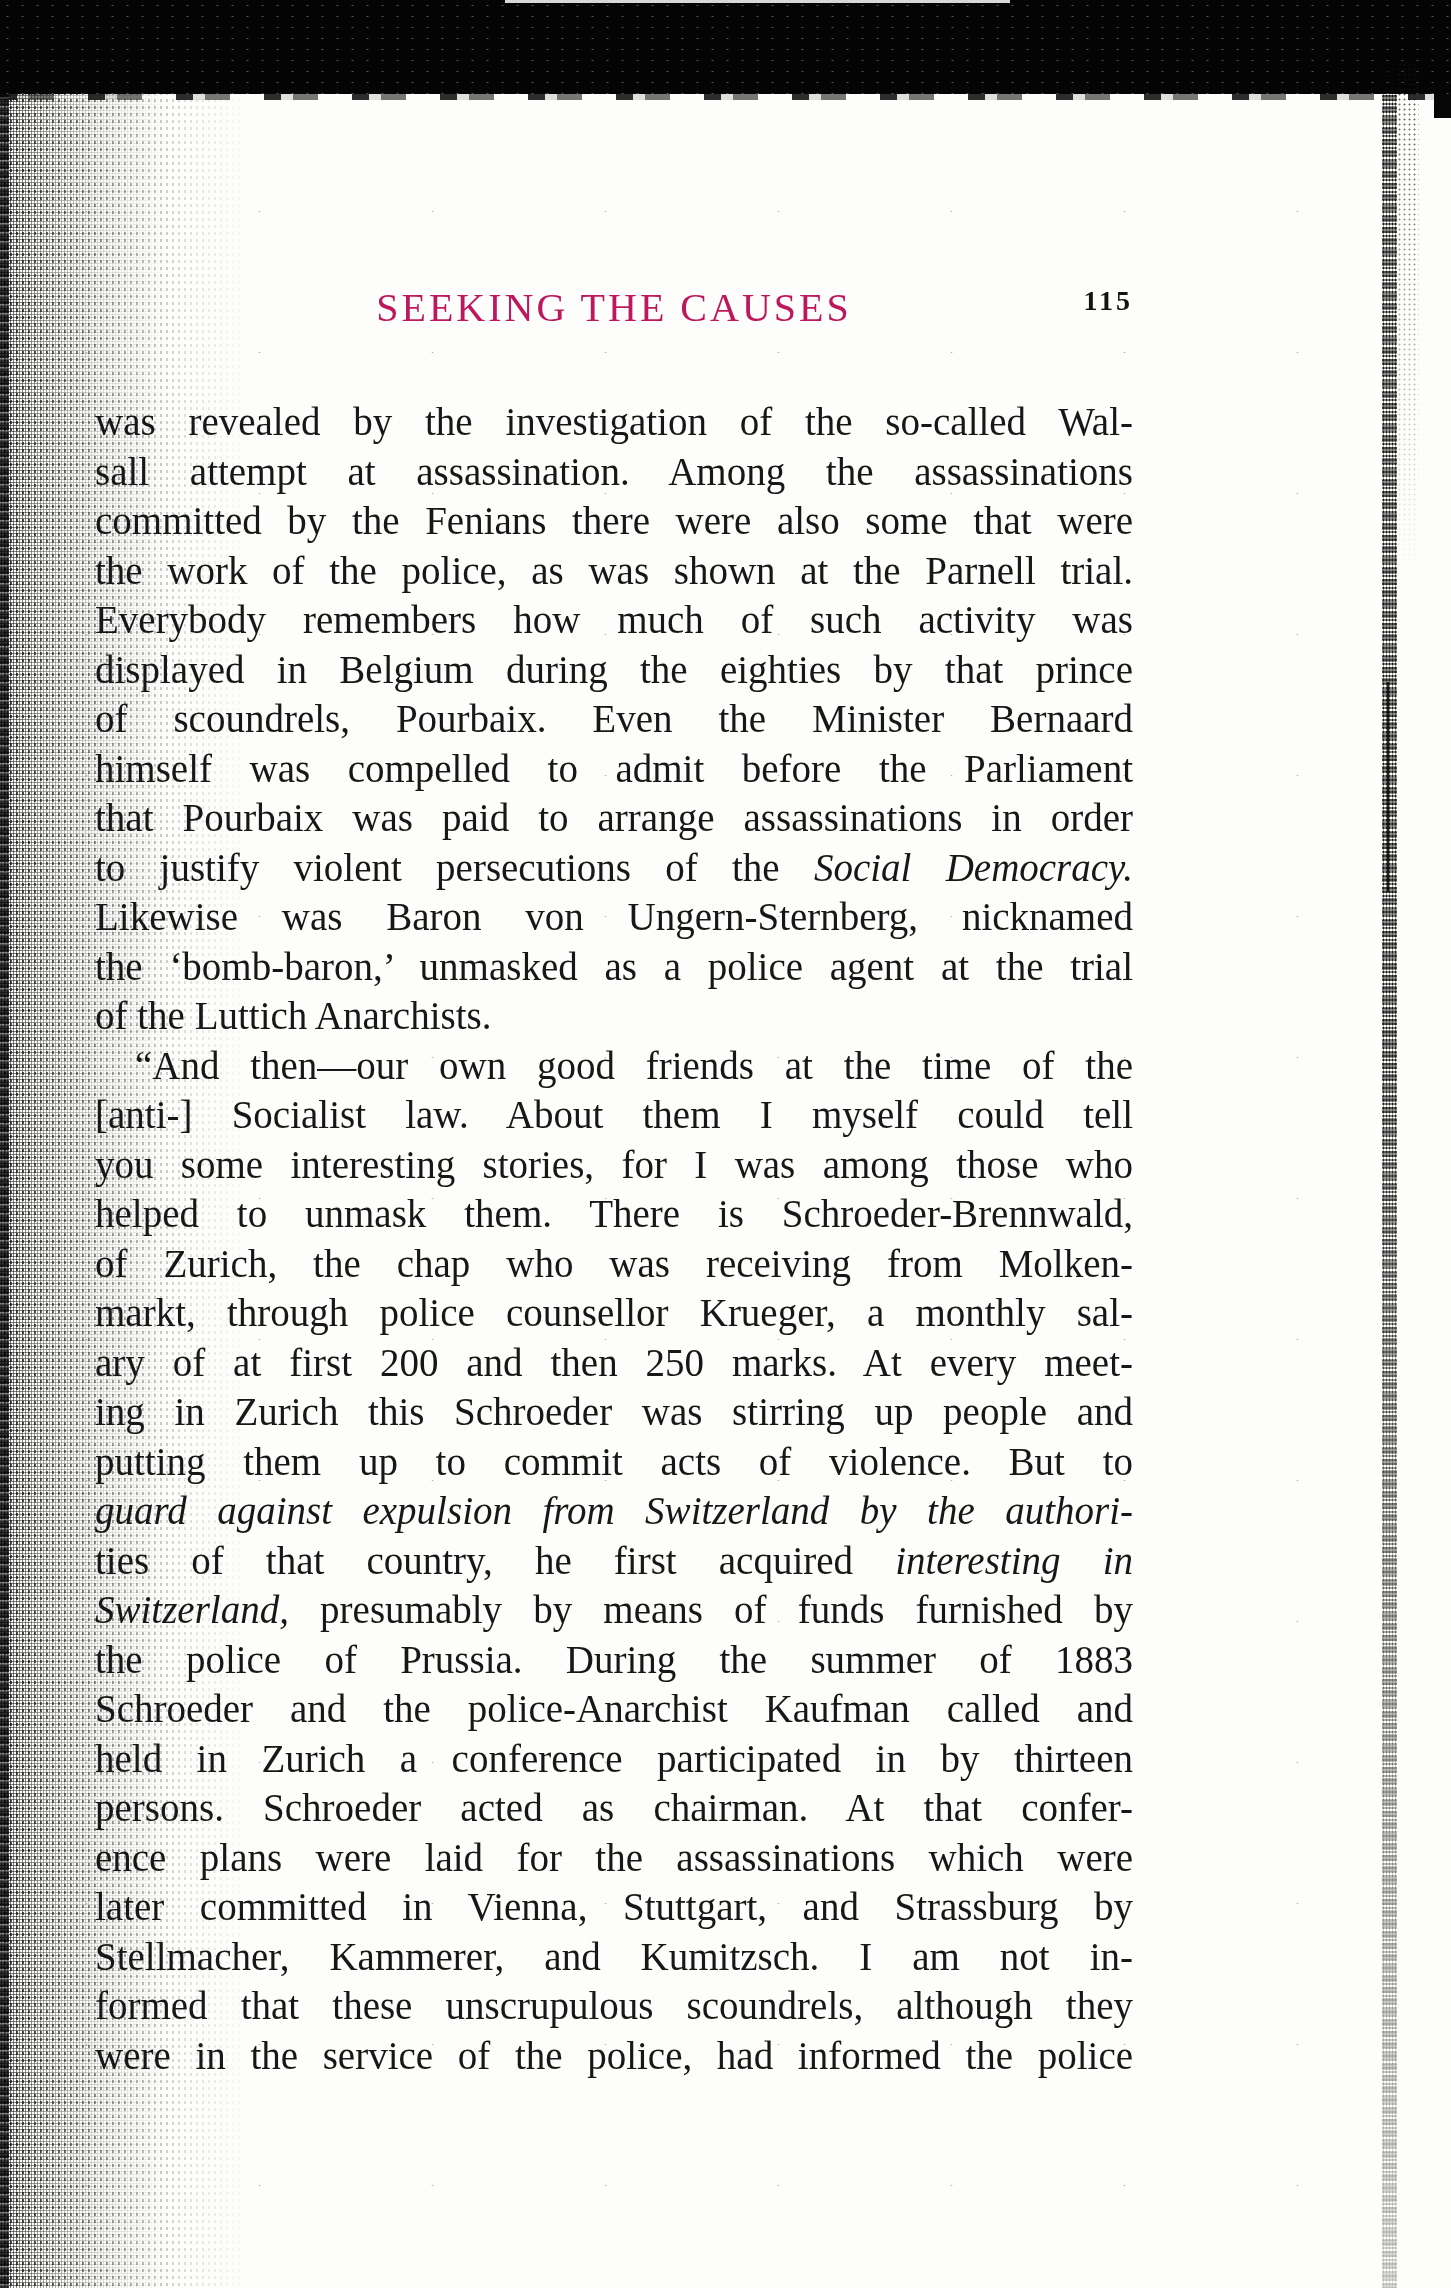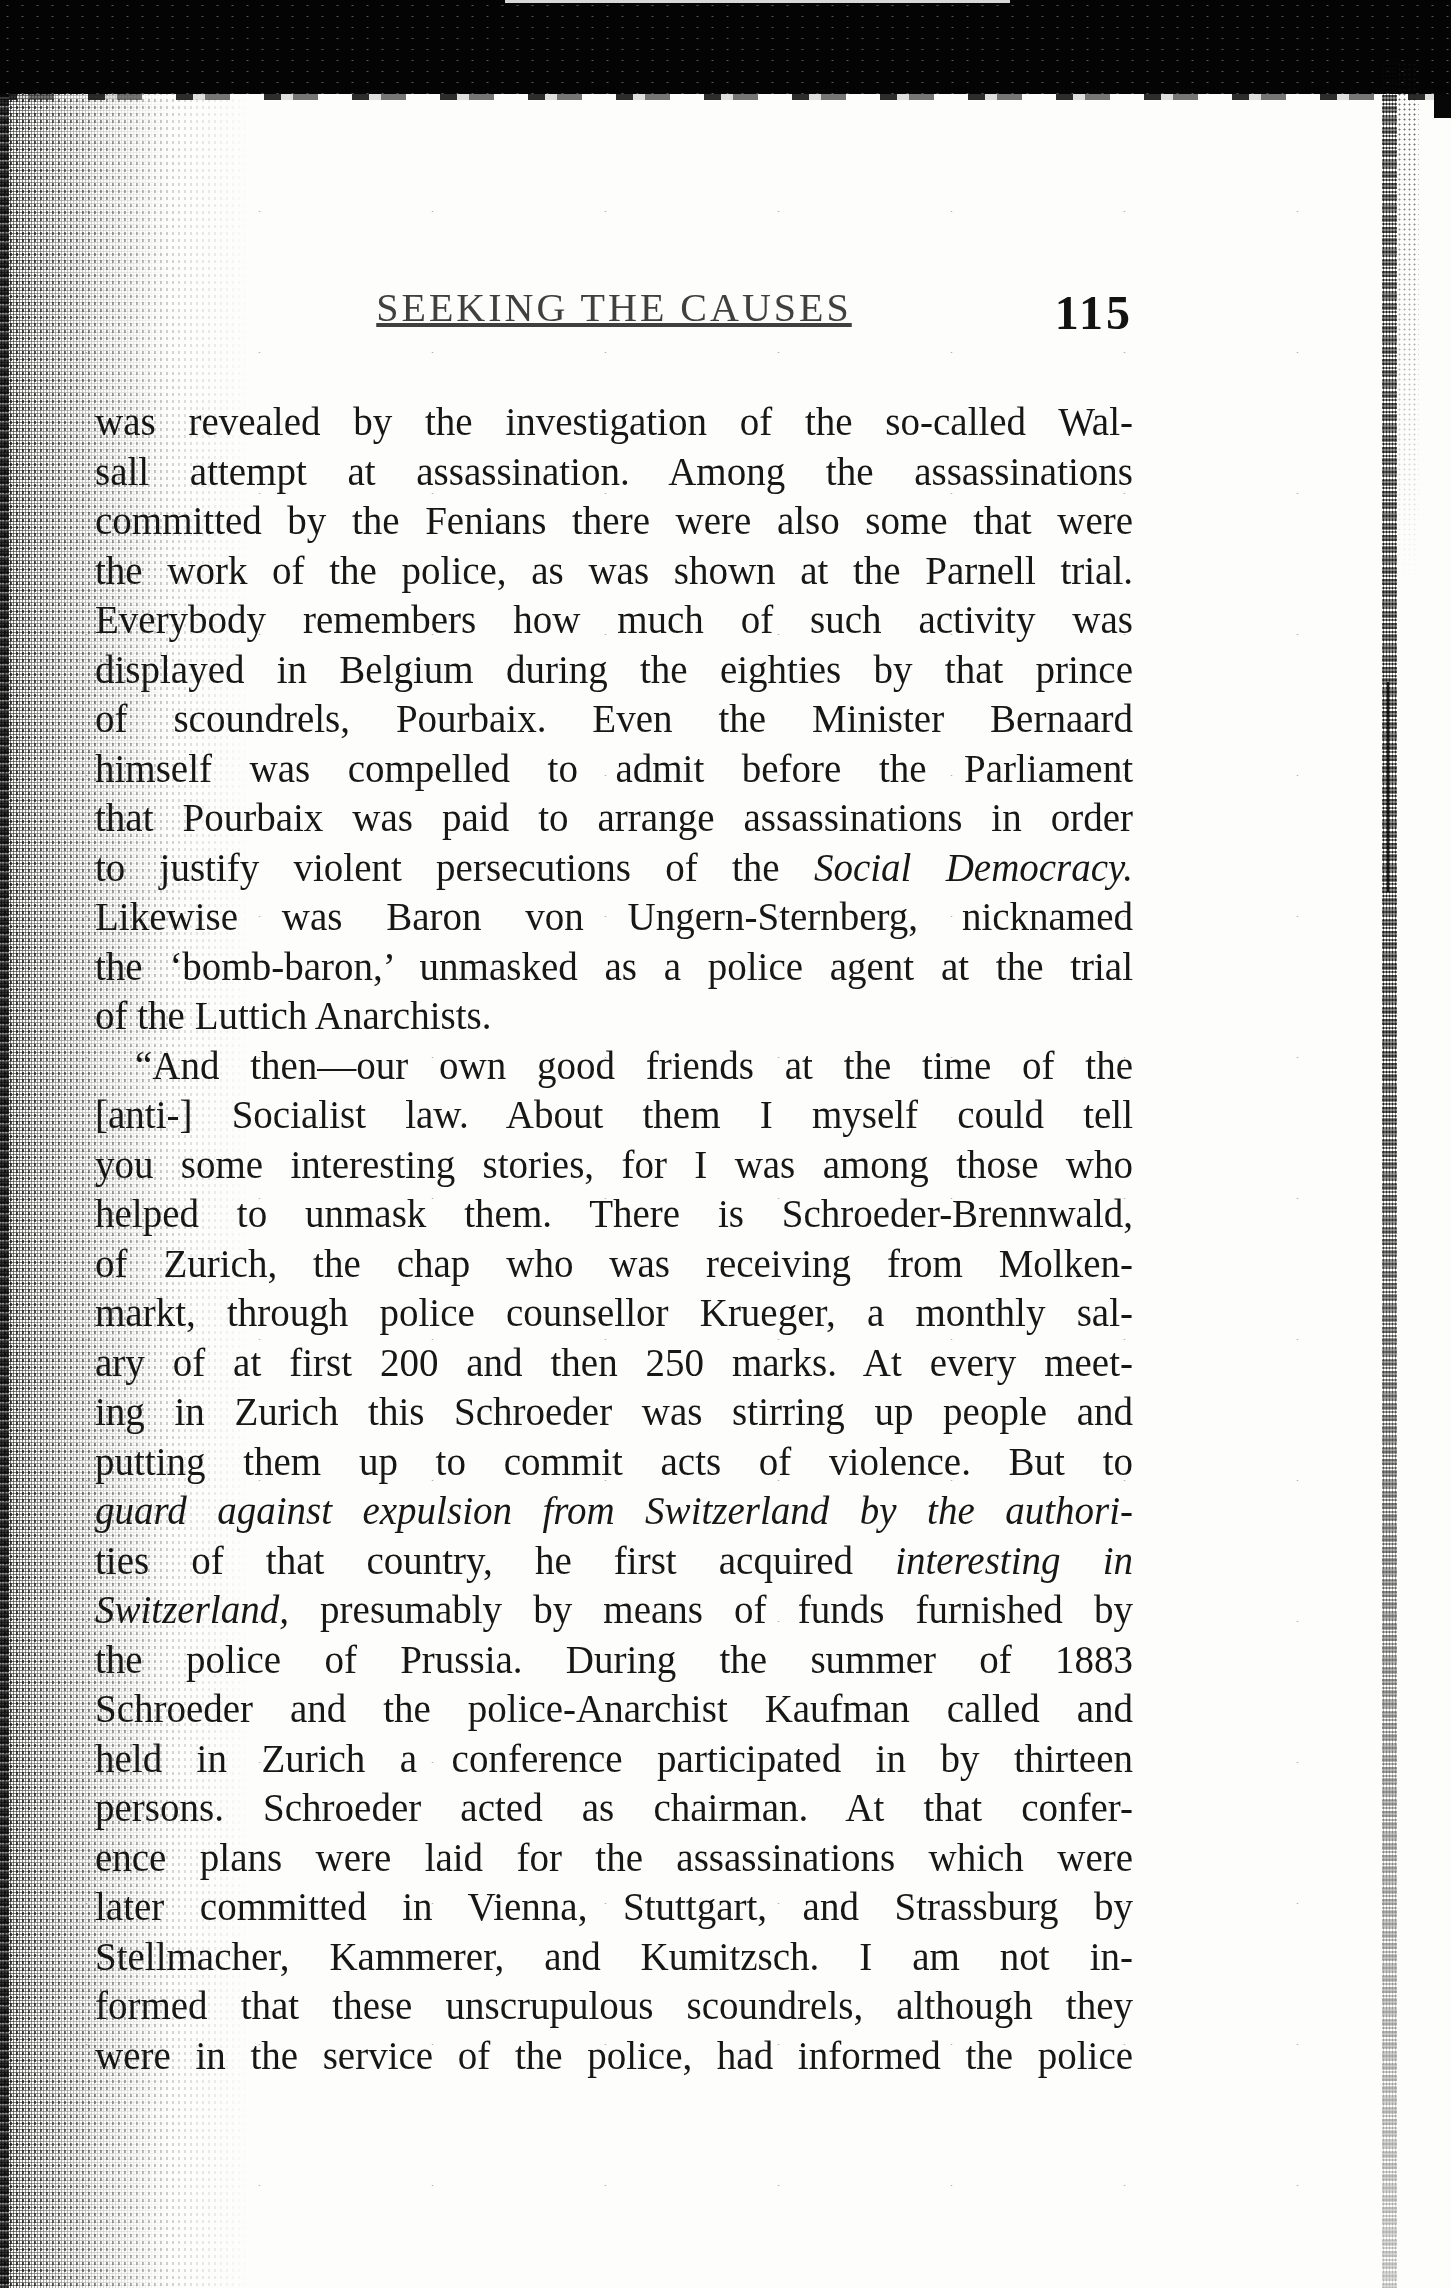--- a/index.html
+++ b/index.html
@@ -71,25 +71,25 @@
     background-image: radial-gradient(rgba(20,20,20,.8) 0.8px, transparent 1.2px);
     background-size:5px 5px;
     -webkit-mask-image: linear-gradient(to bottom, rgba(0,0,0,.85), transparent);
     mask-image: linear-gradient(to bottom, rgba(0,0,0,.85), transparent);
   }
 
   
   .page-header { position:absolute; left:95px; top:284px; width:1038px; height:50px; z-index:2; }
   .header-title {
     position:absolute; left:0; width:100%; text-align:center;
-    font-size:40px; letter-spacing:3px; color:#404040; white-space:nowrap;text-decoration:underline;
+    font-size:40px; letter-spacing:3px; color:#be185d; white-space:nowrap;
   }
   .page-number {
     position:absolute; right:0; top:1px;
-    font-size:48px; font-weight:bold; letter-spacing:3px; color:#131313;
+    font-size:28px; font-weight:bold; letter-spacing:3px; color:#131313;
   }
 
   
   .body-text {
     position:absolute; left:95px; top:397px; width:1038px; z-index:2;
     font-size:39px; line-height:49.5px; color:#171717;
   }
   .line { text-align:justify; text-align-last:justify; }
   .line.para-end { text-align-last:left; }
   .line.indent { text-indent:40px; }

